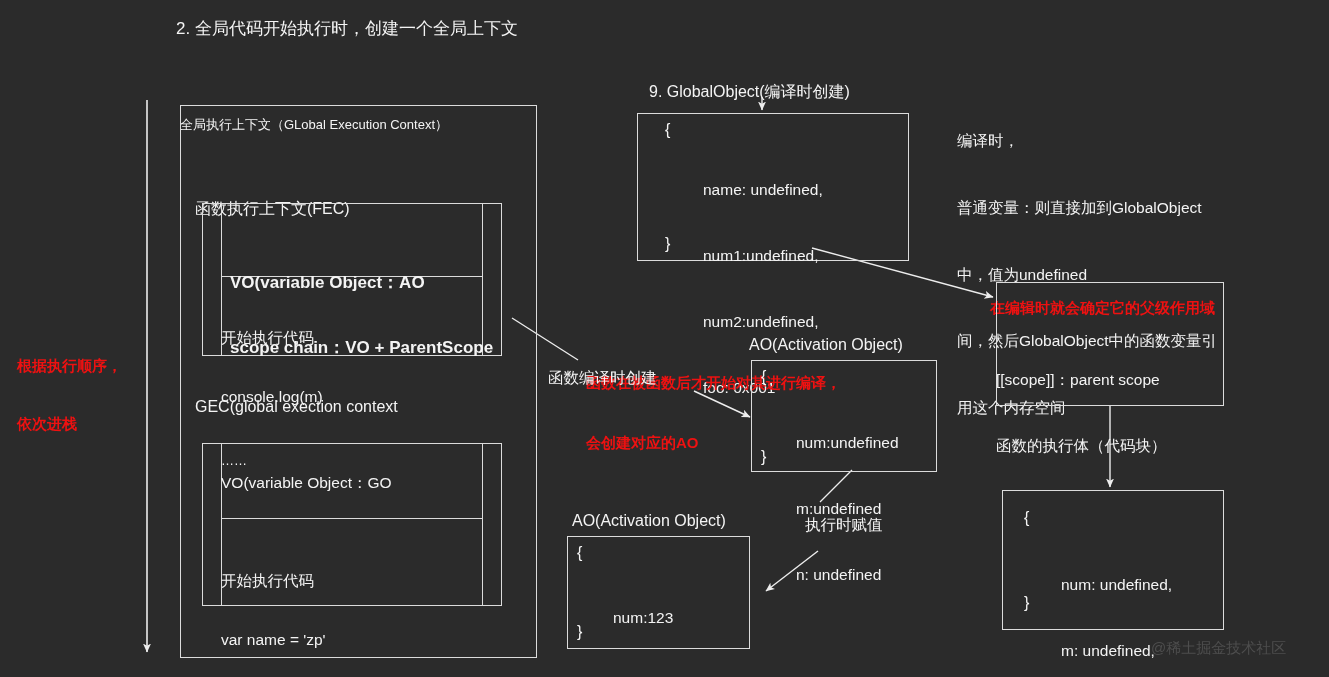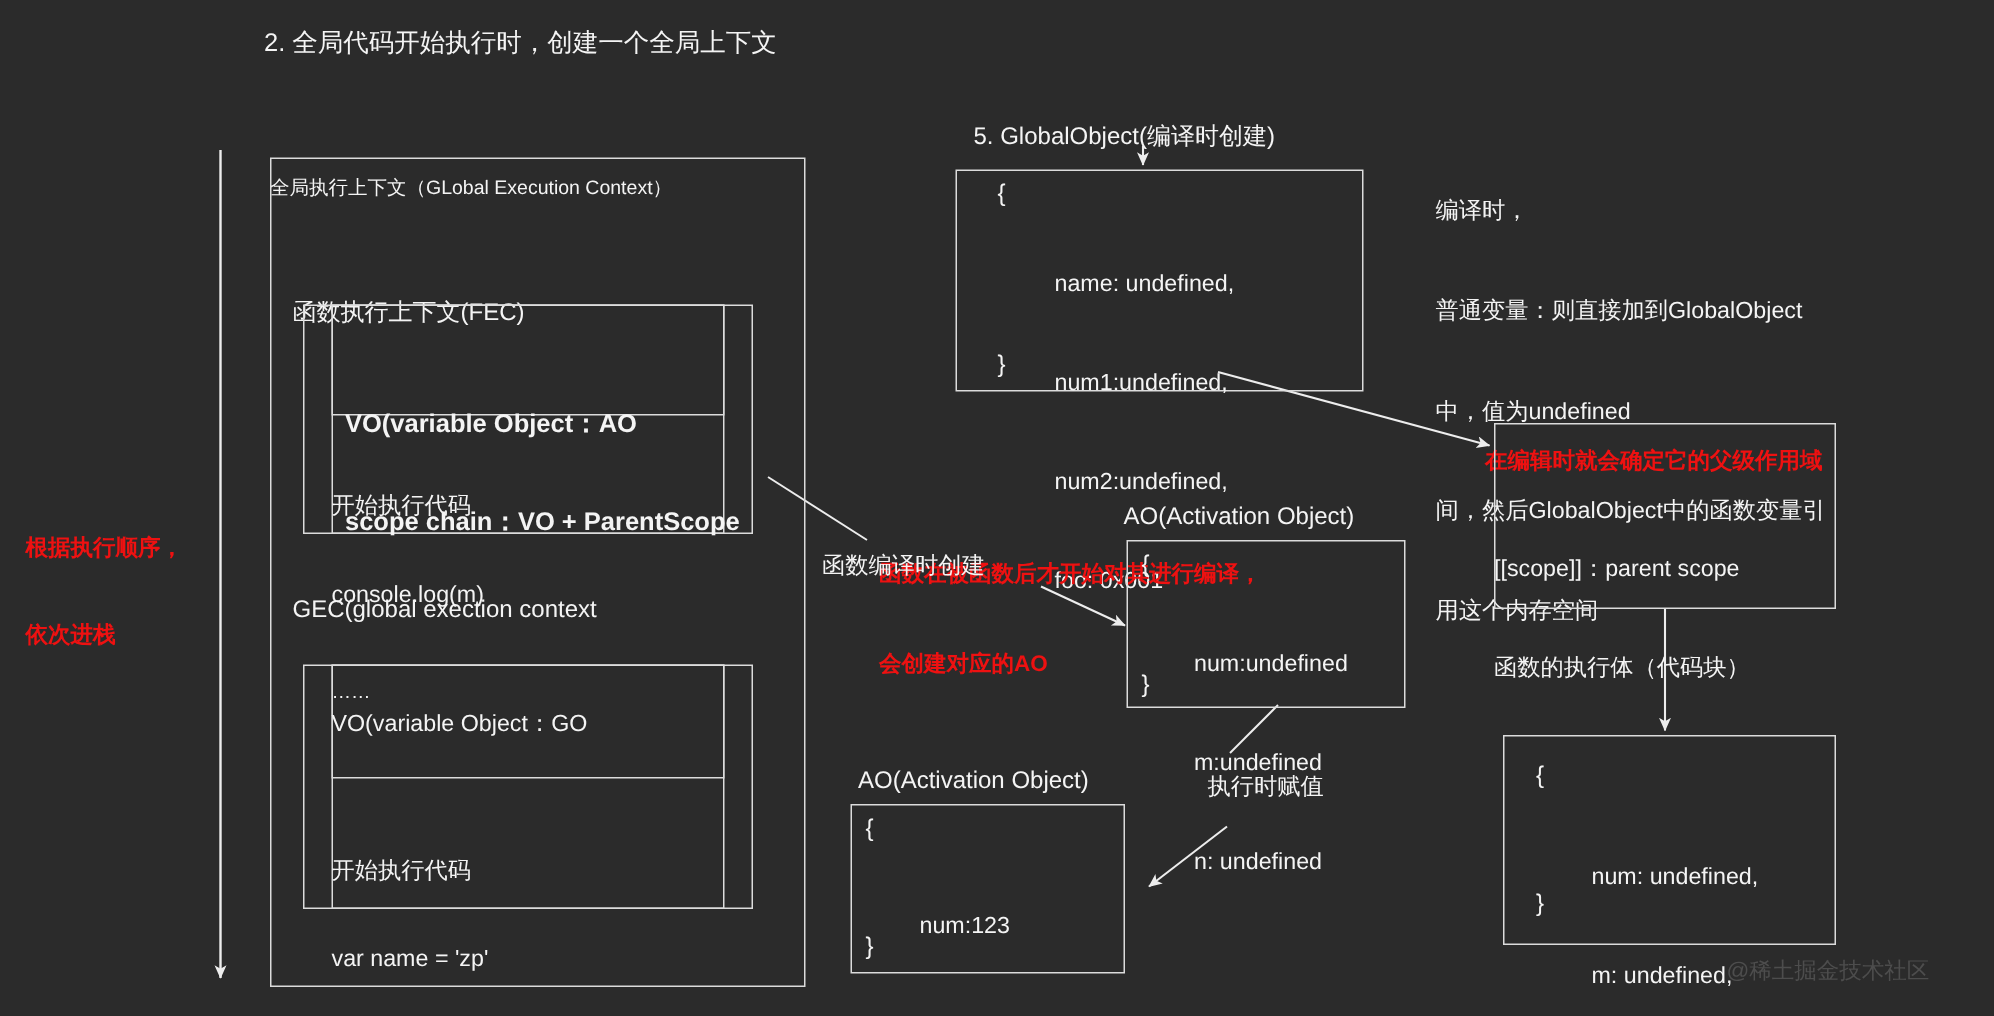--- a/index.html
+++ b/index.html
@@ -78,21 +78,21 @@
 <div class="box" style="left:202px;top:443px;width:300px;height:163px;"></div>
 <div class="box" style="left:221px;top:443px;width:262px;height:163px;"></div>
 <div class="box" style="left:221px;top:443px;width:262px;height:76px;"></div>
 <div class="abs txt label c" style="left:221px;top:473px;width:262px;font-size:15.5px;">VO(variable Object：GO</div>
 <div class="abs txt label c" style="left:221px;top:531px;width:262px;font-size:15.5px;">
   <div>开始执行代码</div>
   <div>var name = 'zp'</div>
   
 </div>
 
-<div class="abs txt label" style="left:649px;top:82px;font-size:16px;">5. GlobalObject(编译时创建)</div>
+<div class="abs txt label" style="left:649px;top:82px;font-size:16px;">9. GlobalObject(编译时创建)</div>
 <div class="box" style="left:637px;top:113px;width:272px;height:148px;"></div>
 <div class="abs txt label" style="left:665px;top:120px;font-size:16px;">{</div>
 <div class="abs txt label" style="left:703px;top:135px;font-size:15.5px;line-height:1.42;">
   <div>name: undefined,</div>
   <div>num1:undefined,</div>
   <div>num2:undefined,</div>
   <div>foo: 0x001</div>
 </div>
 <div class="abs txt label" style="left:665px;top:234px;font-size:16px;">}</div>
 

